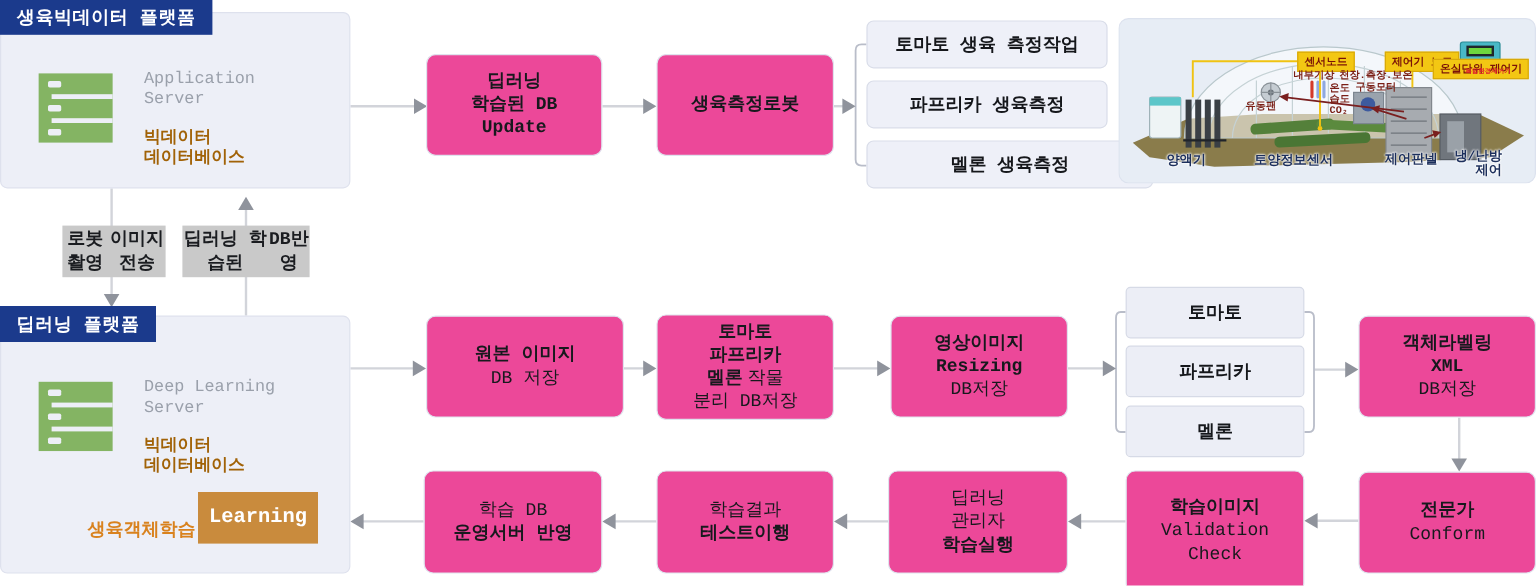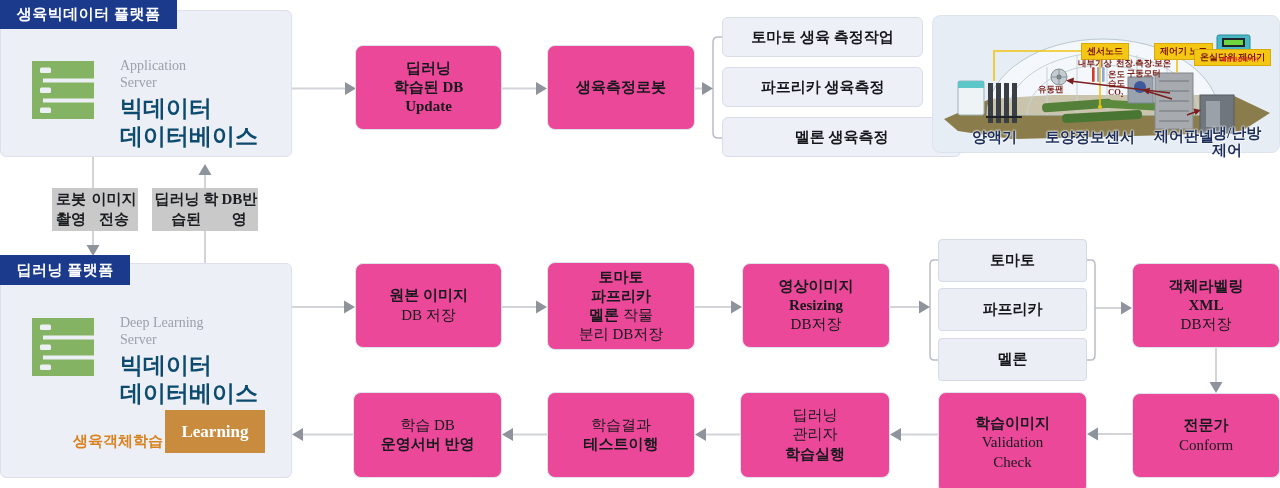--- a/index.html
+++ b/index.html
@@ -1,19 +1,19 @@
 <!DOCTYPE html>
 <html><head>
 <meta charset="utf-8">
 <style>
   * { margin:0; padding:0; box-sizing:border-box; }
   body { background:#fff; }
   .canvas {
     position:relative; width:1280px; height:488px; background:#ffffff;
-    font-family:Liberation Serif, serif; overflow:hidden;
+    font-family:Liberation Mono, monospace; overflow:hidden;
   }
   svg.conn { position:absolute; left:0; top:0; z-index:1; }
 
   
   .pbox { position:absolute; background:#edeff7; border:1px solid #dee1ed; border-radius:6px; z-index:2; }
   .badge {
     position:absolute; background:#1b3a8c; color:#fff; font-weight:700; font-size:15px;
     display:flex; align-items:center; justify-content:center; z-index:6; letter-spacing:.5px;
   }
 
@@ -37,40 +37,40 @@
     position:absolute; background:#c9c9c9; color:#1a1c20; font-size:15px; line-height:1.3;
     display:flex; flex-direction:row; align-items:center; justify-content:center;
     text-align:center; z-index:4; font-weight:600;
   }
   .b { font-weight:700; } .r { font-weight:400; } .ml { margin-left:4px; }
 
   
   .server-icon { position:absolute; z-index:4; }
   .srv-text { position:absolute; z-index:4; }
   .srv-type { color:#9aa0ab; font-size:14px; line-height:1.18; }
-  .srv-name { color:#0c4a6e; font-size:23px; font-weight:700; line-height:1.22; margin-top:4px; }
+  .srv-name { color:#a16207; font-size:14px; font-weight:700; line-height:1.22; margin-top:16px; }
 
   .training {
     position:absolute; left:165px; top:410px; width:100px; height:43px; background:#c98b3d;
     color:#fff; font-weight:700; font-size:17px; display:flex; align-items:center; justify-content:center;
     z-index:5;
   }
   .side-label { position:absolute; left:73px; top:432px; color:#d9821e; font-weight:700; font-size:15px; z-index:5; }
 
   
   .gh { position:absolute; left:932px; top:15px; width:348px; height:138px; z-index:3; }
   .gh svg { position:absolute; left:0; top:0; }
   .gh-ylabel {
     position:absolute; background:#f3c713; color:#7a1208; font-weight:700; font-size:9px;
     padding:1px 5px; border:1px solid #d8a90a; white-space:nowrap; z-index:5;
   }
   .gh-red { position:absolute; color:#7a1f16; font-weight:700; font-size:8.5px; line-height:1.15; white-space:nowrap; z-index:5; }
   .gh-navy {
-    position:absolute; color:#1c2f5c; font-weight:700; font-size:15px; line-height:1.1; white-space:nowrap; z-index:5;
-    text-shadow:0 0 2px #fff, 0 0 2px #fff, 0 0 2px #fff; text-align:left;
+    position:absolute; color:#1c2f5c; font-weight:700; font-size:11px; line-height:1.1; white-space:nowrap; z-index:5;
+    text-shadow:0 0 2px #fff, 0 0 2px #fff, 0 0 2px #fff; text-align:right;
   }
   .gh-cap { position:absolute; color:#e0202c; font-size:6px; font-weight:700; white-space:nowrap; z-index:5; transform:scale(.9); }
 </style>
 </head>
 <body>
 
 <div class="canvas">
 
   <svg class="conn" width="1280" height="488" viewBox="0 0 1280 488">
     <g stroke="#d2d4da" stroke-width="2" fill="none">
@@ -209,21 +209,21 @@
   <div class="task" style="left:722px;top:17px;width:201px;height:40px">
     <span>토마토 생육 측정작업</span>
   </div>
   <div class="task" style="left:722px;top:67px;width:201px;height:40px">
     <span>파프리카 생육측정</span>
   </div>
   <div class="task" style="left:722px;top:117px;width:239px;height:40px">
     <span>멜론 생육측정</span>
   </div>
 
-  <div class="fbox" style="left:355px;top:263px;width:147px;height:85px">
+  <div class="fbox" style="left:355px;top:263px;width:165px;height:85px">
     <div class="b">원본 이미지</div>
     <div class="r">DB 저장</div>
   </div>
   <div class="fbox" style="left:547px;top:262px;width:148px;height:88px">
     <div class="b">토마토</div>
     <div class="b">파프리카</div>
     <div>
       <span class="b">멜론</span><span class="r ml">작물</span>
     </div>
     <div class="r">분리 DB저장</div>

